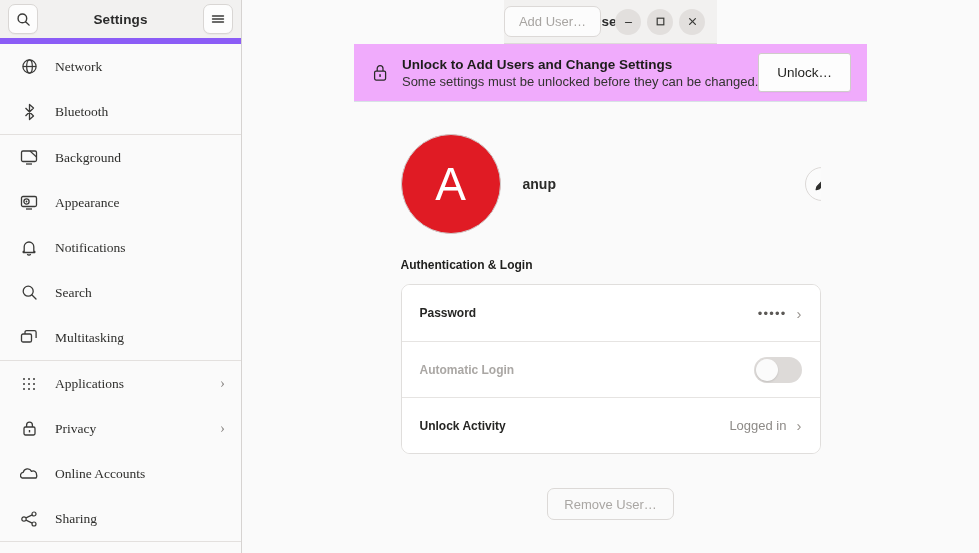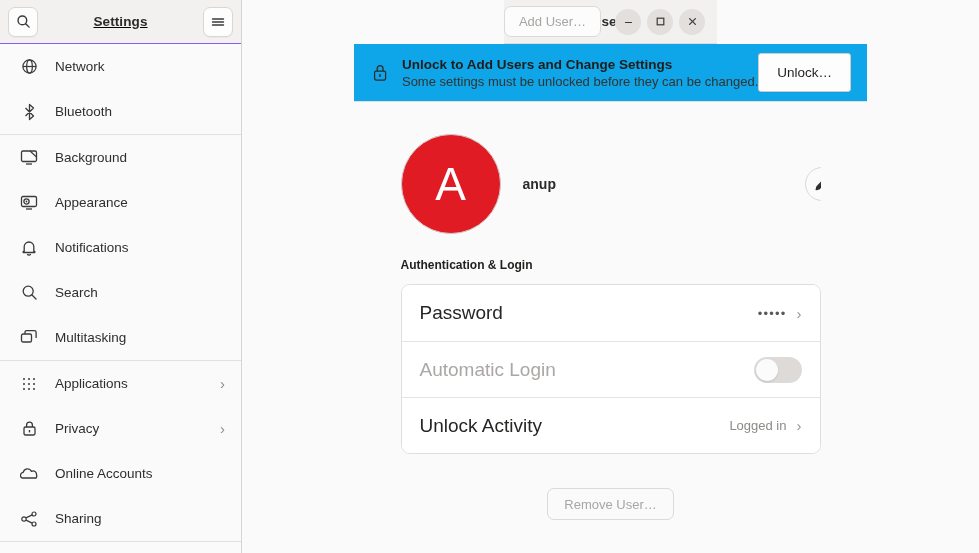--- a/index.html
+++ b/index.html
@@ -16,25 +16,24 @@
   #sidebar {
     width:242px; height:553px;
     background:#fafafa;
     border-right:1px solid #d6d3d1;
     display:flex; flex-direction:column;
     position:relative;
   }
   #sidebar-header {
     height:44px; min-height:44px;
     background:#f2f1f0;
-    border-bottom:1px solid #8b5cf6;
+    border-bottom:6px solid #8b5cf6;
     display:flex; align-items:center;
     padding:0 8px;
     position:relative;
-    text-decoration:underline;
   }
   .hdr-btn {
     width:30px; height:30px;
     background:#fdfdfd;
     border:1px solid #d9d6d4;
     border-radius:7px;
     display:flex; align-items:center; justify-content:center;
     cursor:pointer;
     box-shadow:0 1px 1px rgba(0,0,0,0.035);
   }
@@ -46,20 +45,21 @@
   #sidebar-list {
     flex:1; overflow:hidden;
     padding-top:0px;
   }
   .nav-item {
     height:45px;
     display:flex; align-items:center;
     padding:0 16px 0 18px;
     cursor:pointer;
     position:relative;
+    font-family:Liberation Serif, serif;
   }
   .nav-icon {
     width:22px; height:22px;
     display:flex; align-items:center; justify-content:center;
     margin-right:15px;
     flex:0 0 22px;
     color:#3a3a38;
   }
   .nav-label {
     font-size:13.5px; color:#2e2e2c;
@@ -107,21 +107,21 @@
   .wc {
     width:26px; height:26px; border-radius:50%;
     background:#e2dfdd;
     display:flex; align-items:center; justify-content:center;
     cursor:pointer; color:#3a3a38;
   }
 
   
   #banner {
     height:58px; min-height:58px;
-    background:#0ea5e9;
+    background:#f0abfc;
     border-bottom:1px solid #d7e2e5;
     display:flex; align-items:center;
     padding:0 16px 0 14px;
   }
   #banner-lock { width:24px; flex:0 0 24px; display:flex; align-items:center; justify-content:center; color:#2a2a28; margin-right:10px; }
   #banner-text { flex:1; display:flex; flex-direction:column; justify-content:center; gap:2px; }
   #banner-title { font-size:13.5px; font-weight:bold; color:#1d1d1b; }
   #banner-sub { font-size:13px; color:#333330; }
   #unlock-btn {
     height:39px; padding:16px 18px;
@@ -182,21 +182,21 @@
   }
   .auth-row {
     height:56px;
     display:flex; align-items:center;
     padding:0 18px;
     cursor:pointer;
     background:#ffffff;
   }
   .auth-row + .auth-row { border-top:1px solid #e6e4e2; }
   .auth-row.disabled { cursor:default; }
-  .auth-label { font-size:19px; color:#262624; flex:1; }
+  .auth-label { font-size:12px; color:#262624; flex:1;font-weight:bold; }
   .auth-row.disabled .auth-label { color:#aaa7a4; }
   .auth-value { font-size:13px; color:#8d8a87; margin-right:10px; }
   .auth-dots { font-size:13px; color:#5b5855; letter-spacing:1.2px; margin-right:10px; }
   .auth-chev { color:#98948f; font-size:15px; line-height:1; display:flex; align-items:center; }
   .toggle {
     width:48px; height:26px; border-radius:13px;
     background:#dddad8; position:relative; cursor:pointer; flex:0 0 48px;
   }
   .toggle .knob {
     position:absolute; top:2px; left:2px;

